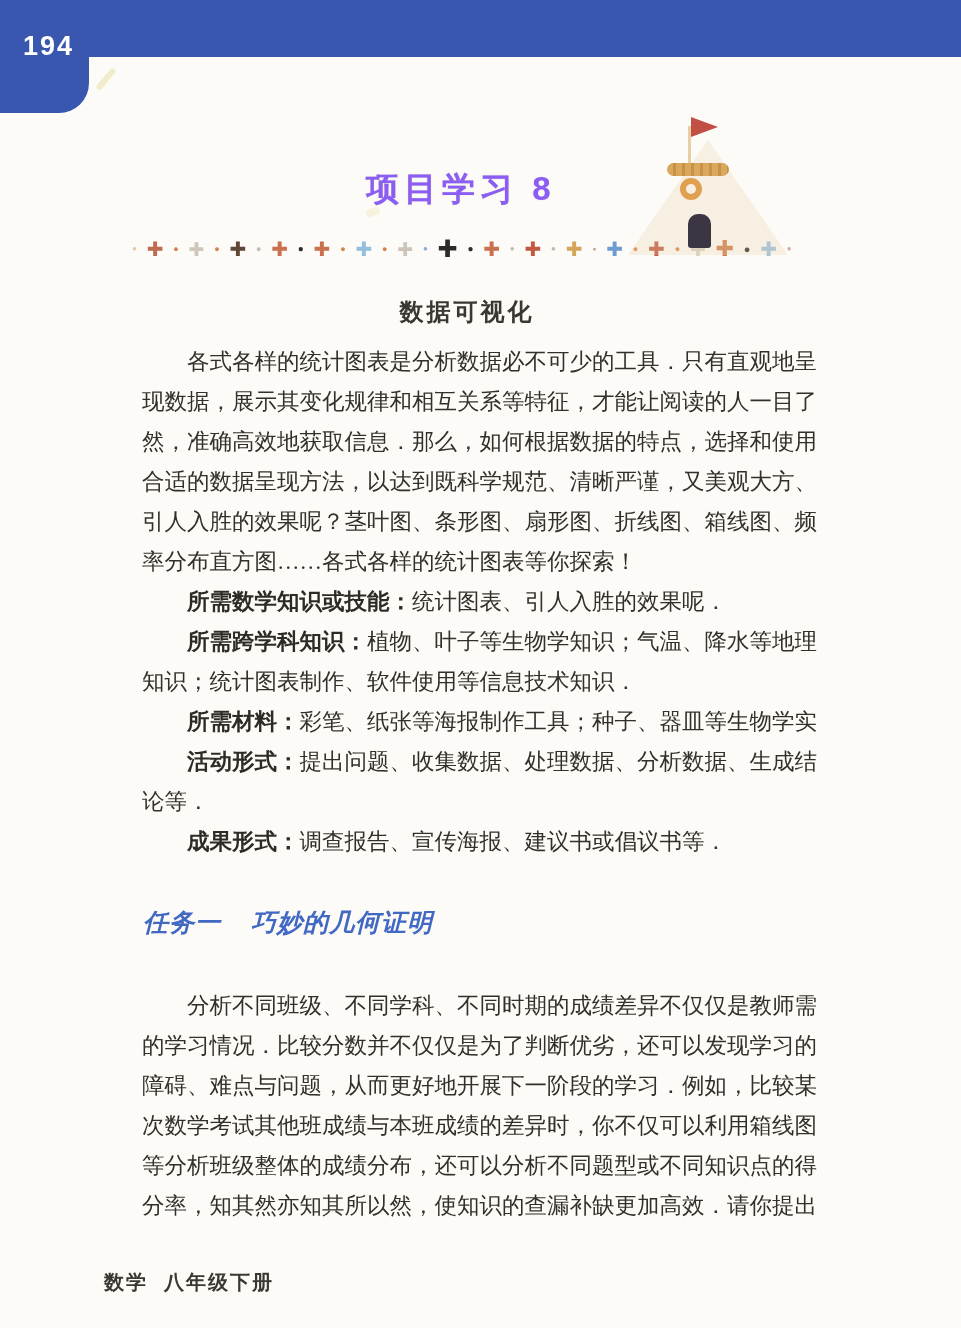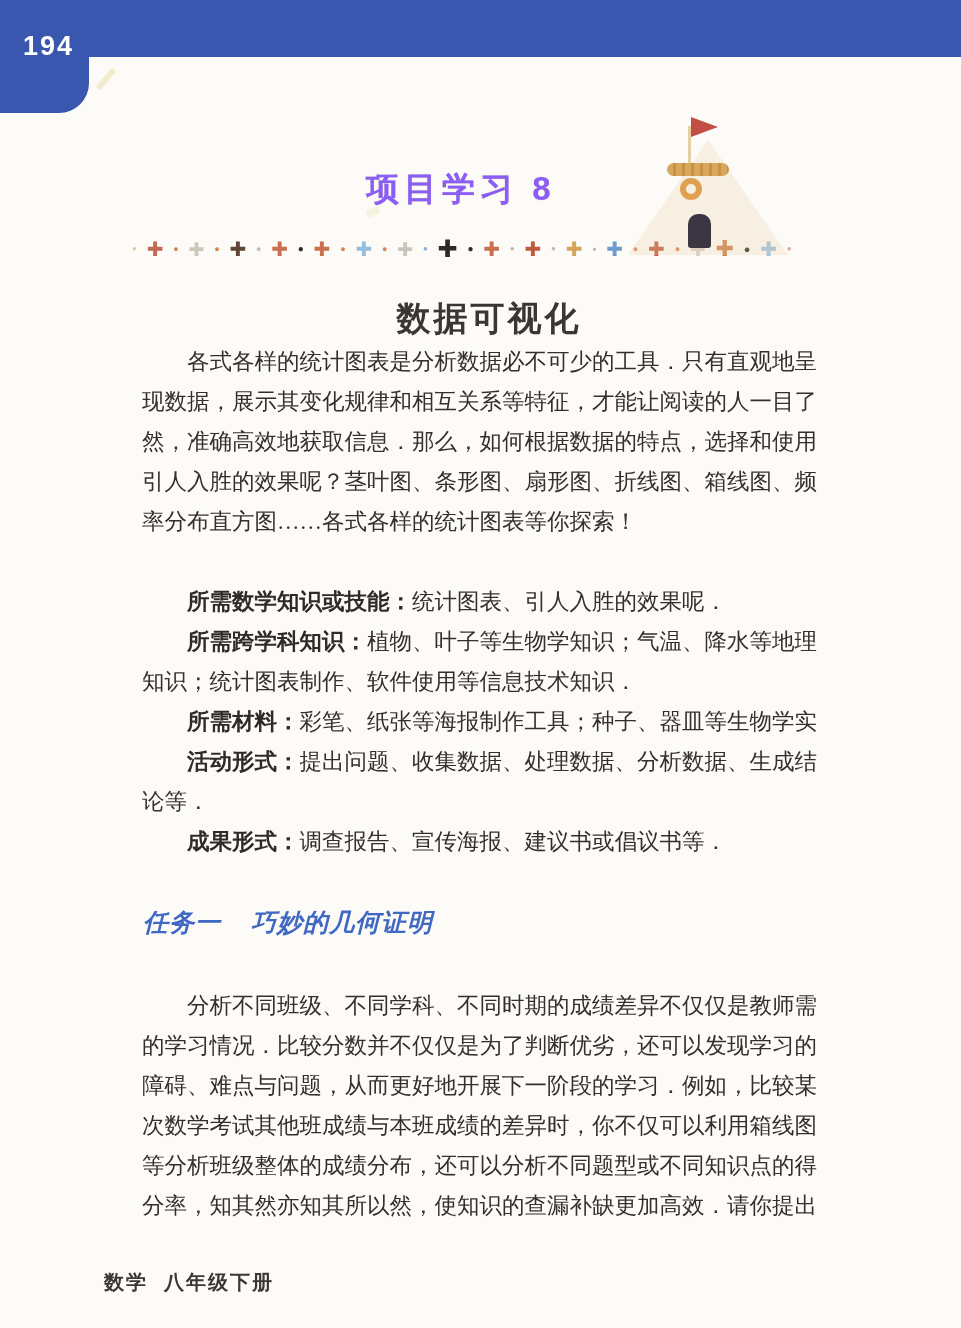--- a/index.html
+++ b/index.html
@@ -58,23 +58,23 @@
   .castle .ring{
     position:absolute;left:60px;top:68px;width:22px;height:22px;box-sizing:border-box;
     border:6px solid var(--ring,#dfa150);border-radius:50%;
   }
   .castle .door{
     position:absolute;left:68px;top:104px;width:23px;height:34px;
     background:var(--door,#3c3542);border-radius:10px 10px 3px 3px;
   }
   
   .section-heading{
-    position:absolute;left:149px;top:296px;width:680px;text-align:center;
+    position:absolute;left:127px;top:296px;width:680px;text-align:center;
     font-family:"Liberation Sans",sans-serif;font-weight:700;
-    font-size:34px;letter-spacing:3px;color:#3a3733;
+    font-size:24px;letter-spacing:3px;color:#3a3733;
   }
   .task-heading{
     position:absolute;left:143px;top:906px;
     font-family:"Liberation Sans",sans-serif;font-weight:700;
     font-size:25px;letter-spacing:1px;color:var(--accent,#4168c2);
     white-space:nowrap;
     font-style:italic;
   }
   .task-heading .task-label{margin-right:30px;}
   
@@ -153,20 +153,21 @@
   <div class="ring"></div>
   <div class="door"></div>
 </div>
 
 <div class="section-heading">数据可视化</div>
 
 <div class="textblock intro">
   <div>　　各式各样的统计图表是分析数据必不可少的工具．只有直观地呈</div>
   <div>现数据，展示其变化规律和相互关系等特征，才能让阅读的人一目了</div>
   <div>然，准确高效地获取信息．那么，如何根据数据的特点，选择和使用</div>
+  <div>合适的数据呈现方法，以达到既科学规范、清晰严谨，又美观大方、</div>
   <div>引人入胜的效果呢？茎叶图、条形图、扇形图、折线图、箱线图、频</div>
   <div>率分布直方图……各式各样的统计图表等你探索！</div>
 </div>
 
 <div class="textblock info">
   <div><span class="lbl">　　所需数学知识或技能：</span><span class="desc">统计图表、引人入胜的效果呢．</span></div>
   <div><span class="lbl">　　所需跨学科知识：</span><span class="desc">植物、叶子等生物学知识；气温、降水等地理</span></div>
   <div><span class="lbl"></span><span class="desc">知识；统计图表制作、软件使用等信息技术知识．</span></div>
   <div><span class="lbl">　　所需材料：</span><span class="desc">彩笔、纸张等海报制作工具；种子、器皿等生物学实</span></div>
   <div><span class="lbl">　　活动形式：</span><span class="desc">提出问题、收集数据、处理数据、分析数据、生成结</span></div>

